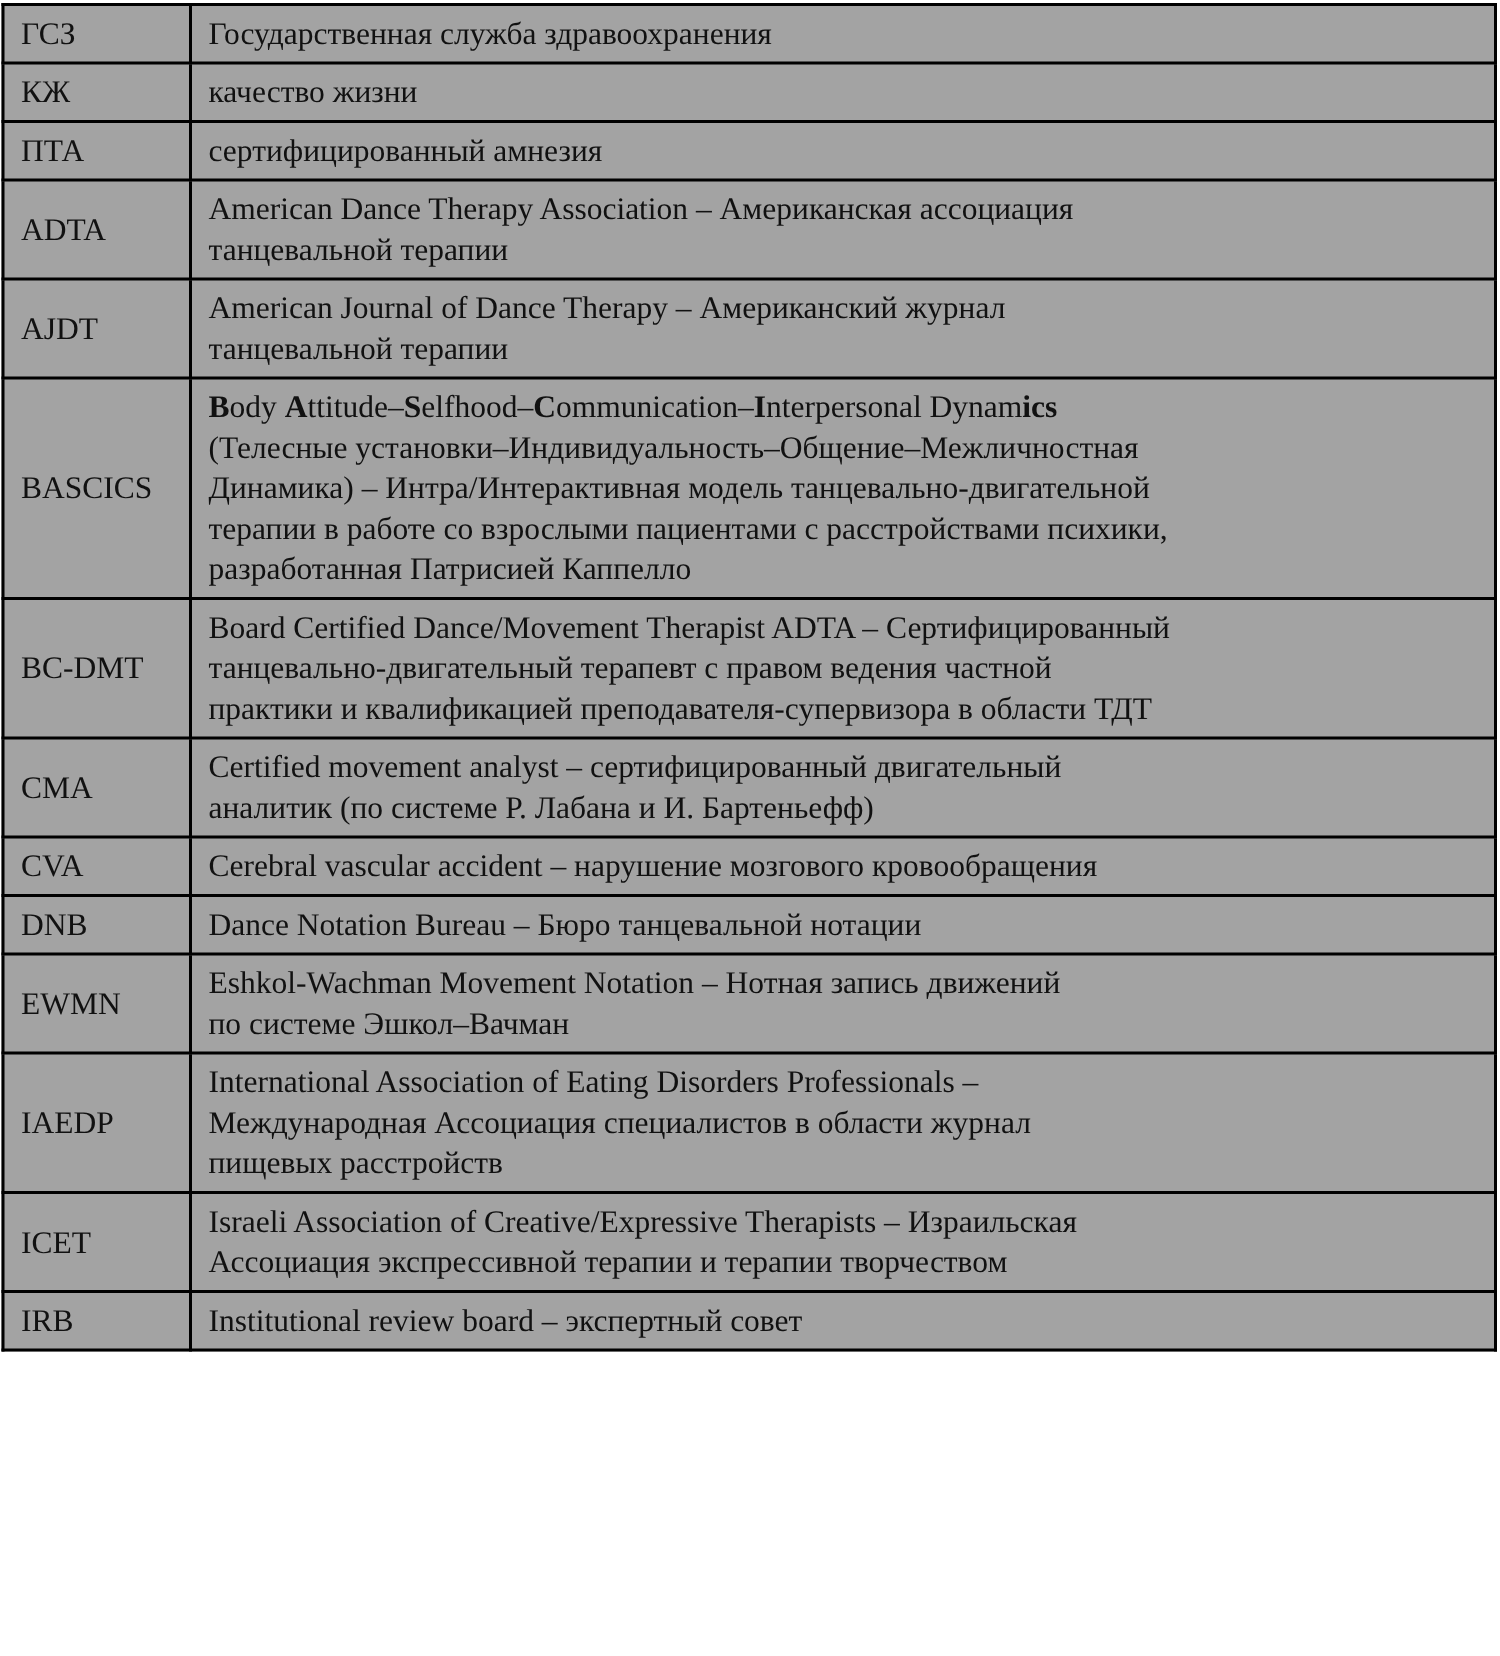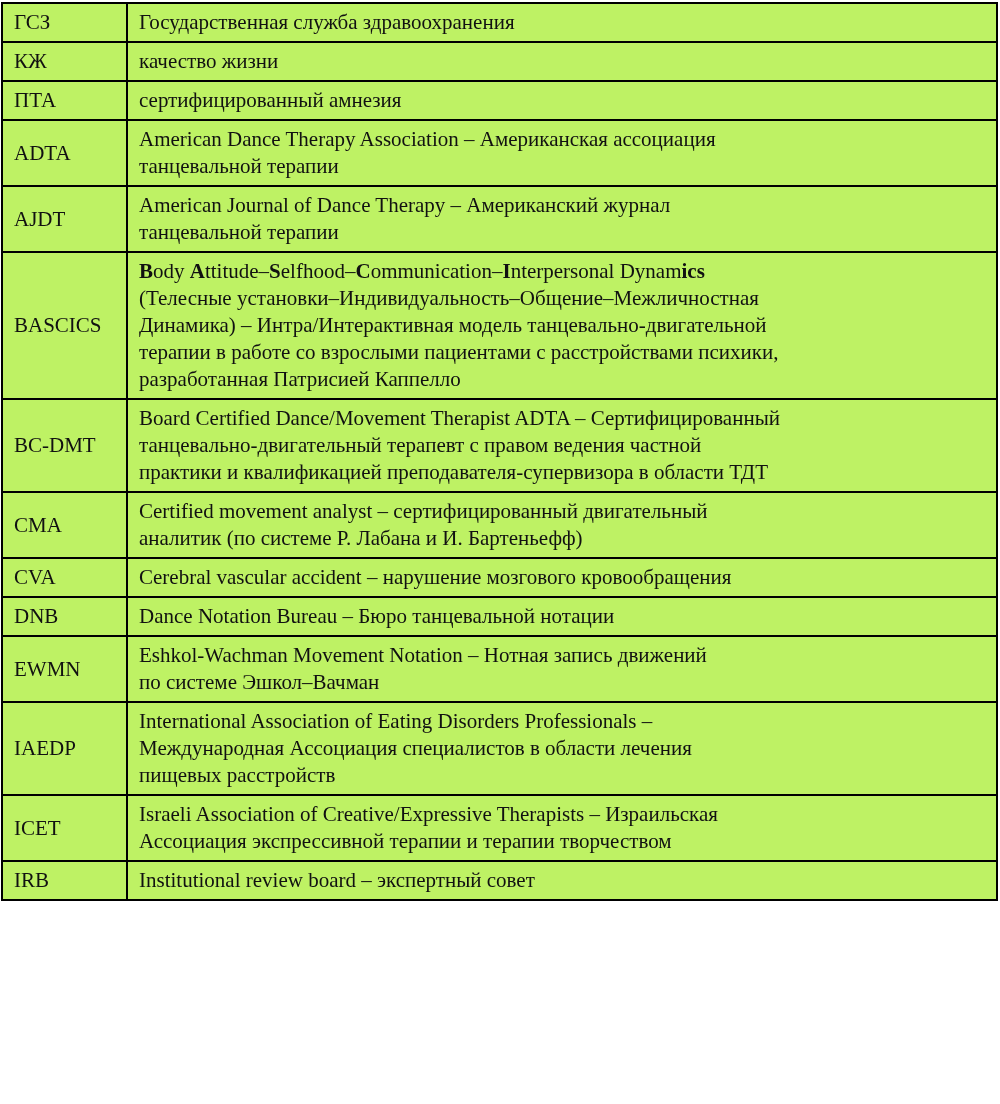--- a/index.html
+++ b/index.html
@@ -13,21 +13,21 @@
   }
   table.abbr-table {
     width: 997px;
     margin: 2px 1px;
     border-collapse: collapse;
     table-layout: fixed;
     font-family: "Liberation Serif", "DejaVu Serif", serif;
     font-size: 21px;
     line-height: 27px;
     color: #111111;
-    background: #bef264;
+    background: #a3a3a3;
   }
   table.abbr-table td {
     border: 2px solid #000000;
     vertical-align: middle;
     padding: 5px 11px;
   }
   td.abbr {
     width: 101px;
     white-space: nowrap;
     overflow: hidden;
@@ -95,21 +95,21 @@
           <td class="def">Dance Notation Bureau – Бюро танцевальной нотации</td>
         </tr>
         <tr>
           <td class="abbr">EWMN</td>
           <td class="def">Eshkol-Wachman Movement Notation – Нотная запись движений
 по системе Эшкол–Вачман</td>
         </tr>
         <tr>
           <td class="abbr">IAEDP</td>
           <td class="def">International Association of Eating Disorders Professionals –
-Международная Ассоциация специалистов в области лечения
+Международная Ассоциация специалистов в области журнал
 пищевых расстройств</td>
         </tr>
         <tr>
           <td class="abbr">ICET</td>
           <td class="def">Israeli Association of Creative/Expressive Therapists – Израильская
 Ассоциация экспрессивной терапии и терапии творчеством</td>
         </tr>
         <tr>
           <td class="abbr">IRB</td>
           <td class="def">Institutional review board – экспертный совет</td>

